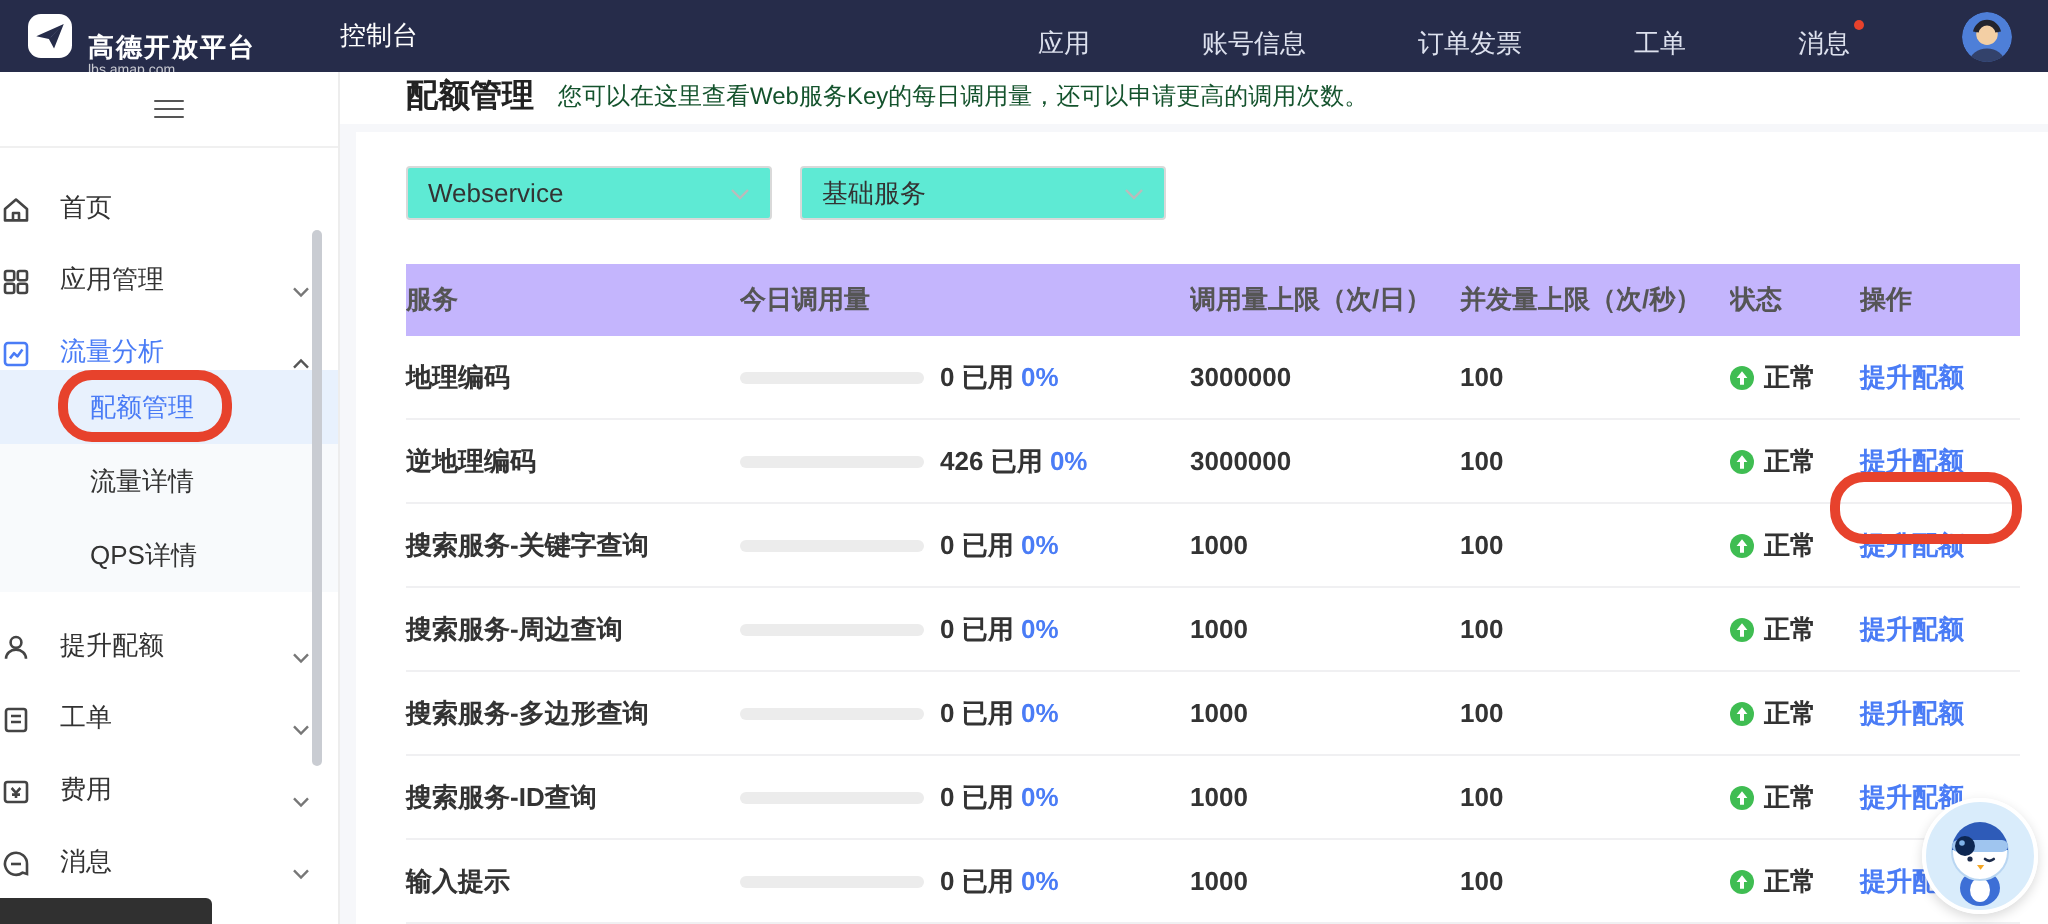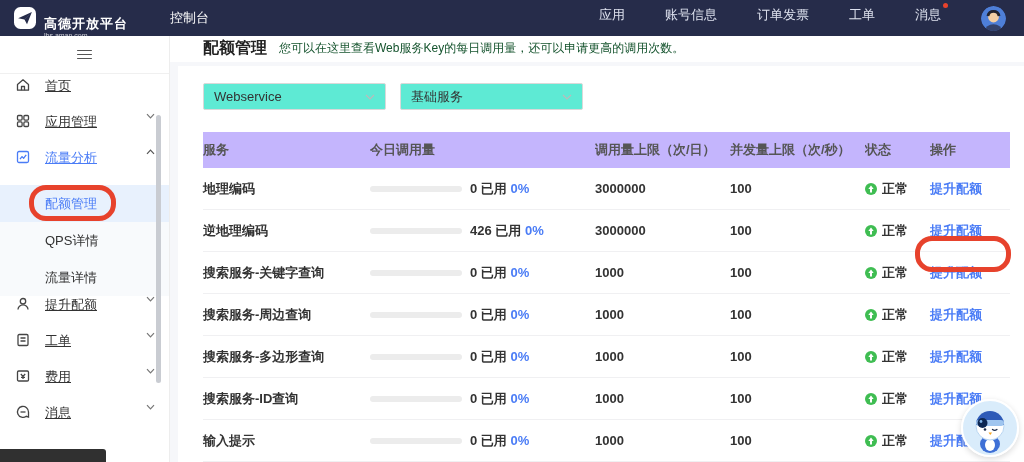--- a/index.html
+++ b/index.html
@@ -9,35 +9,35 @@
 
   
   .navbar { height:36px; background:#262c4a; display:flex; align-items:center; color:#e8eaf2; }
   .nav-left { display:flex; align-items:center; padding-left:14px; }
   .logo { display:flex; align-items:center; cursor:pointer; }
   .logo-icon { width:22px; height:22px; }
   .logo-text { margin-left:8px; line-height:1;margin-top:20px; }
   .logo-title { font-size:13px; font-weight:bold; color:#fff; letter-spacing:1px; }
   .logo-sub { font-size:7px; color:rgba(255,255,255,.75); margin-top:2px; }
   .console-label { margin-left:42px; font-size:13px; color:#fff; cursor:pointer; }
-  .nav-right { margin-left:auto; display:flex; align-items:flex-start; gap:40px; padding-right:18px; }
+  .nav-right { margin-left:auto; display:flex; align-items:flex-end; gap:56px; padding-right:18px; }
   .nav-item { font-size:13px; color:#dde1ee; cursor:pointer; position:relative; white-space:nowrap; }
   .nav-item .dot { position:absolute; top:-3px; right:-7px; width:5px; height:5px; border-radius:50%; background:#e7422c; }
   .nav-avatar { width:25px; height:25px; border-radius:50%; overflow:hidden; cursor:pointer; flex:0 0 auto; }
 
   
   .app { display:flex; height:426px; }
 
   
   .sidebar { width:170px; background:#fff; border-right:1px solid #ededed; position:relative; flex:0 0 auto; }
   .burger-row { height:38px; border-bottom:1px solid #f0f0f0; display:flex; align-items:center; justify-content:center; }
   .burger { width:15px; cursor:pointer; }
   .burger span { display:block; height:1.6px; background:#555; margin:2.6px 0; border-radius:1px; }
   .menu { padding-top:3px; }
-  .m-item { height:36px; display:flex; align-items:flex-start; padding-left:15px; font-size:13px; color:#333; cursor:pointer;text-decoration:underline; }
+  .m-item { height:36px; display:flex; align-items:flex-end; padding-left:0; font-size:13px; color:#333; cursor:pointer; }
   .m-item .mi-icon { width:16px; height:16px; flex:0 0 auto; }
   .m-item .mi-label { margin-left:14px; }
   .m-item .chev { margin-left:auto; margin-right:14px; }
   .m-item.active { color:#4a7cf6; }
   .subgroup { background:#f8fafc; }
   .s-item { height:37px; display:flex; align-items:center; padding-left:45px; font-size:13px; color:#333; cursor:pointer; }
   .s-item.selected { background:#e8f1fd; color:#4a7cf6; }
   .side-scrollbar { position:absolute; right:8px; top:79px; width:5px; height:268px; background:#c9ccd2; border-radius:3px; cursor:pointer; }
 
   
@@ -152,24 +152,24 @@
         <span class="mi-label">流量分析</span>
         <svg class="chev" width="9" height="6" viewBox="0 0 9 6" fill="none" stroke="#555" stroke-width="1.2">
             <path d="M1 4.8 L4.5 1.2 L8 4.8"></path>
           </svg>
       </div>
       <div class="subgroup">
         <div class="s-item selected">
           <span>配额管理</span>
         </div>
         <div class="s-item">
+          <span>流量详情</span>
+        </div>
+        <div class="s-item">
           <span>QPS详情</span>
-        </div>
-        <div class="s-item">
-          <span>流量详情</span>
         </div>
       </div>
       <div class="m-item">
         <svg class="mi-icon" viewBox="0 0 16 16" fill="none" stroke="#444" stroke-width="1.3">
             <circle cx="8" cy="5.2" r="2.7"></circle>
             <path d="M3 13.4 a5 4.6 0 0 1 10 0"></path>
           </svg>
         <span class="mi-label">提升配额</span>
         <svg class="chev" width="9" height="6" viewBox="0 0 9 6" fill="none" stroke="#777" stroke-width="1.2">
             <path d="M1 1.2 L4.5 4.8 L8 1.2"></path>

